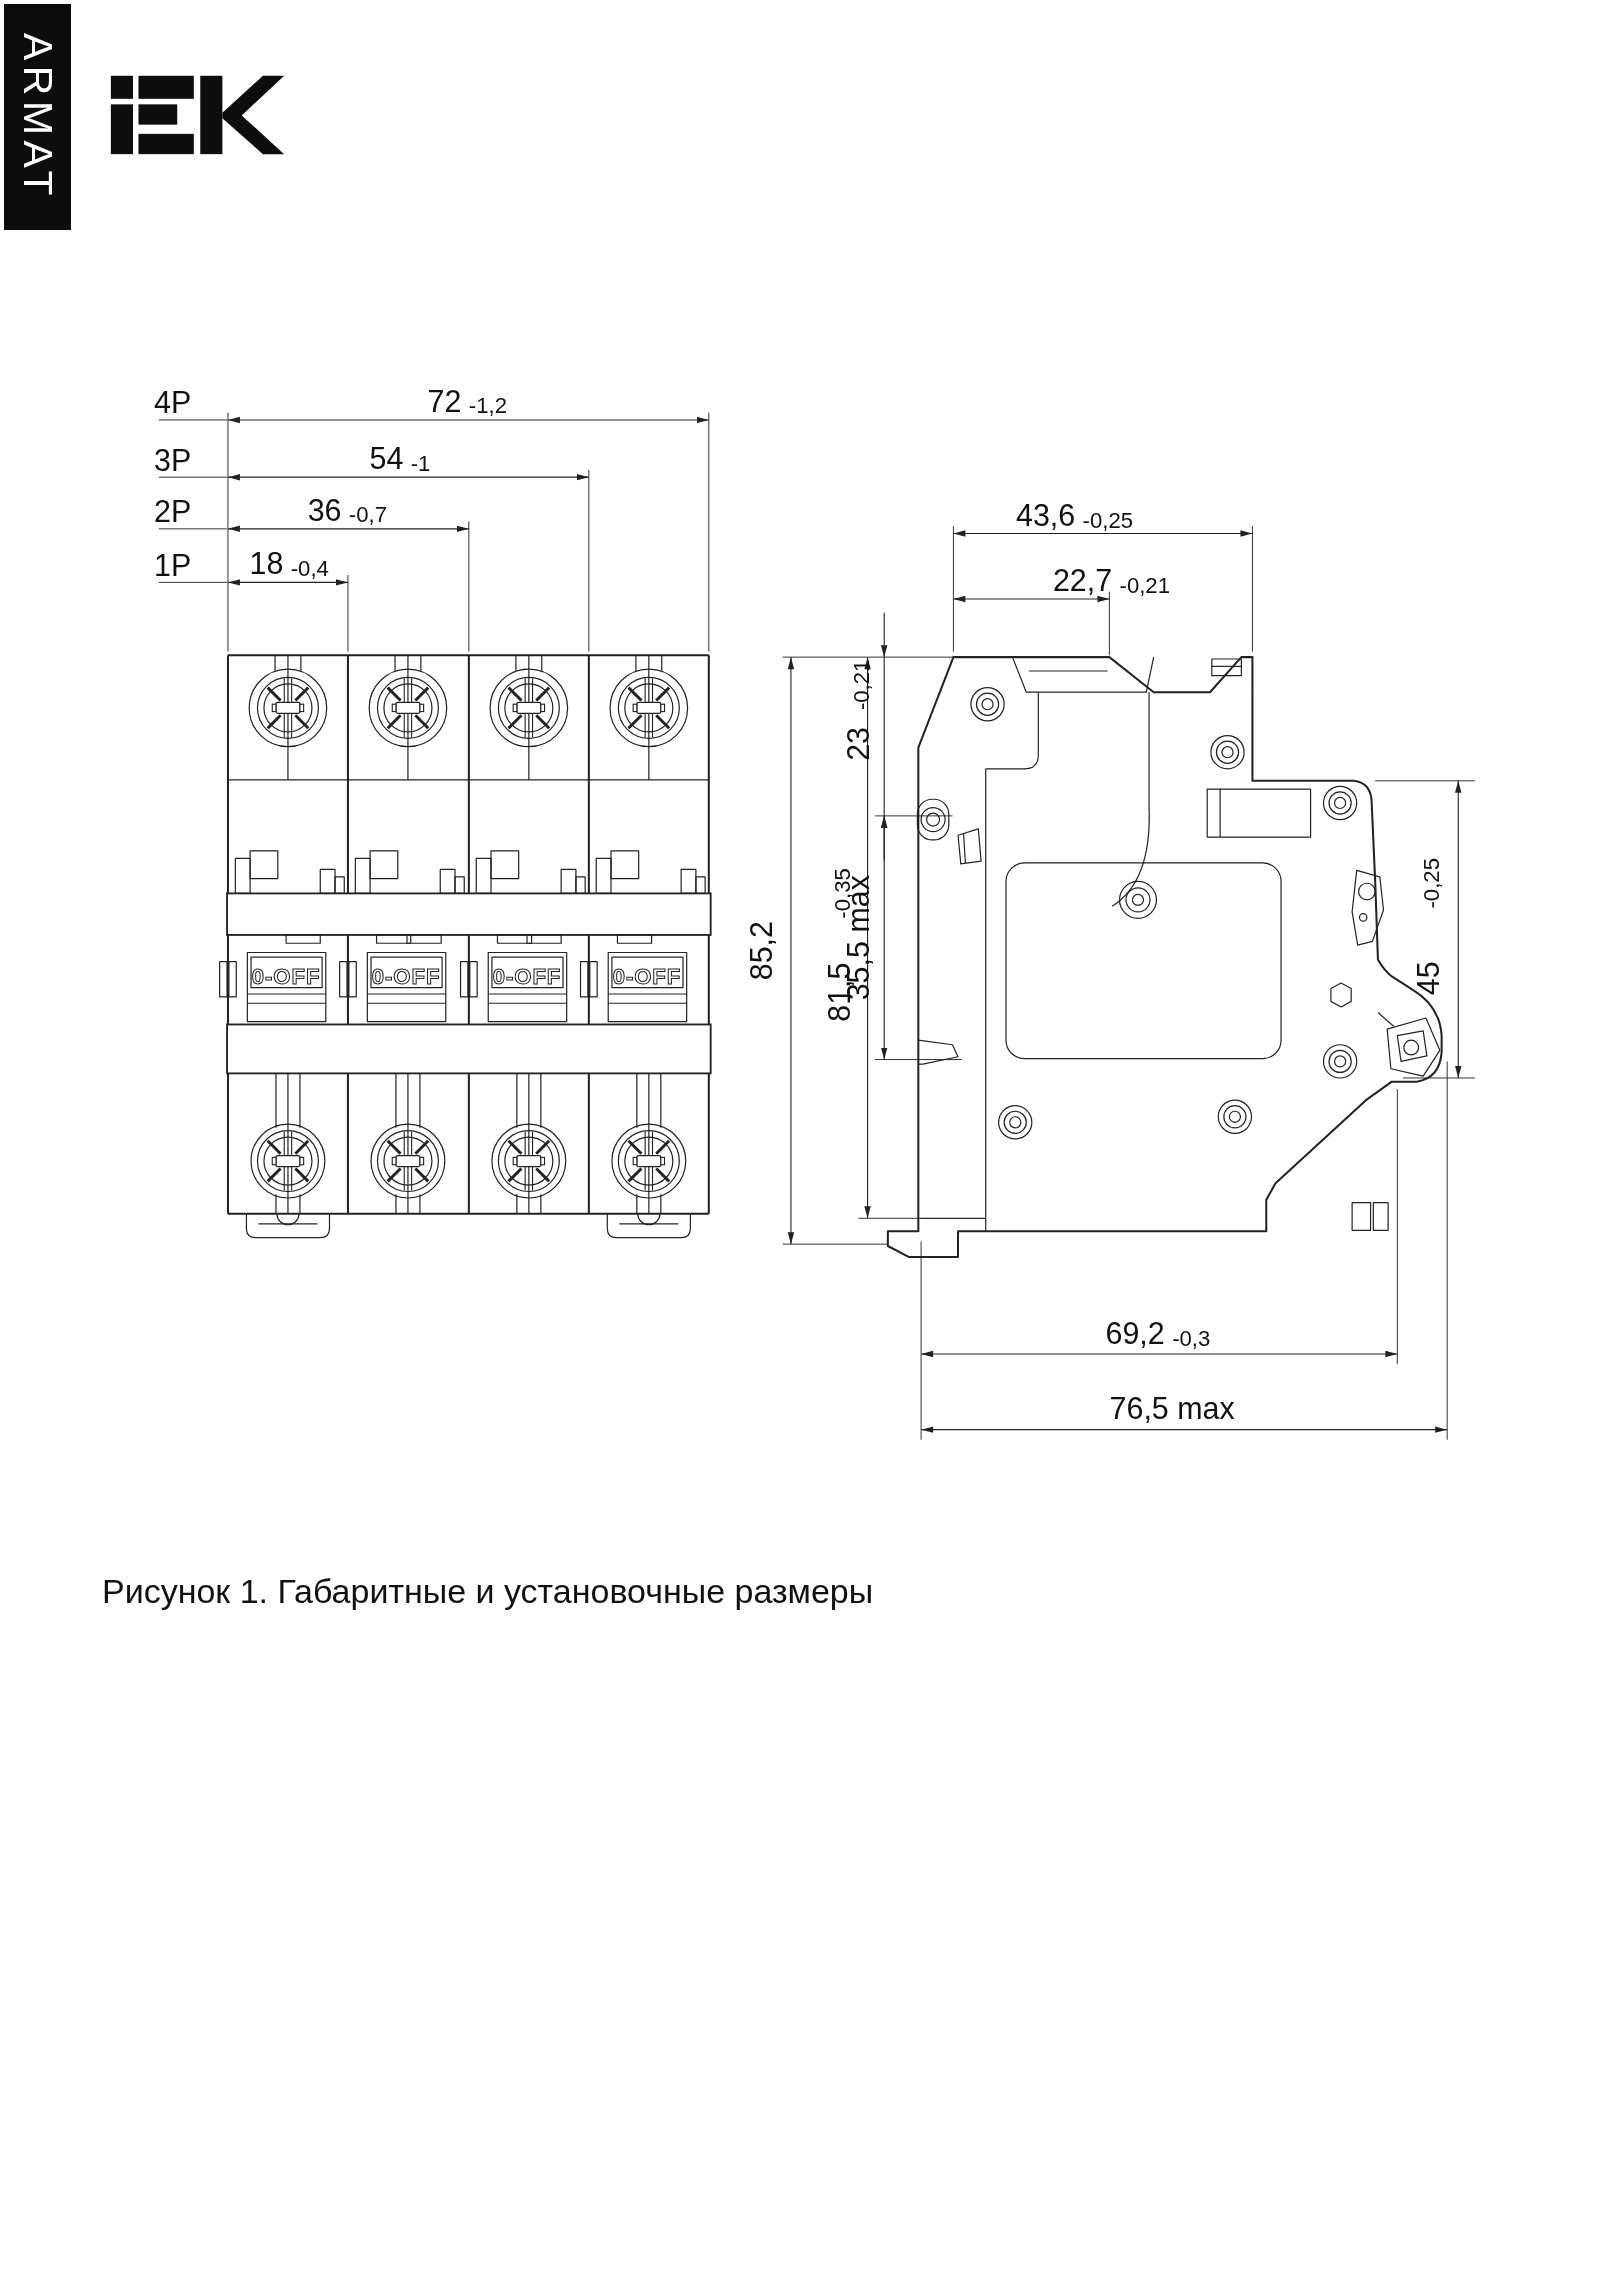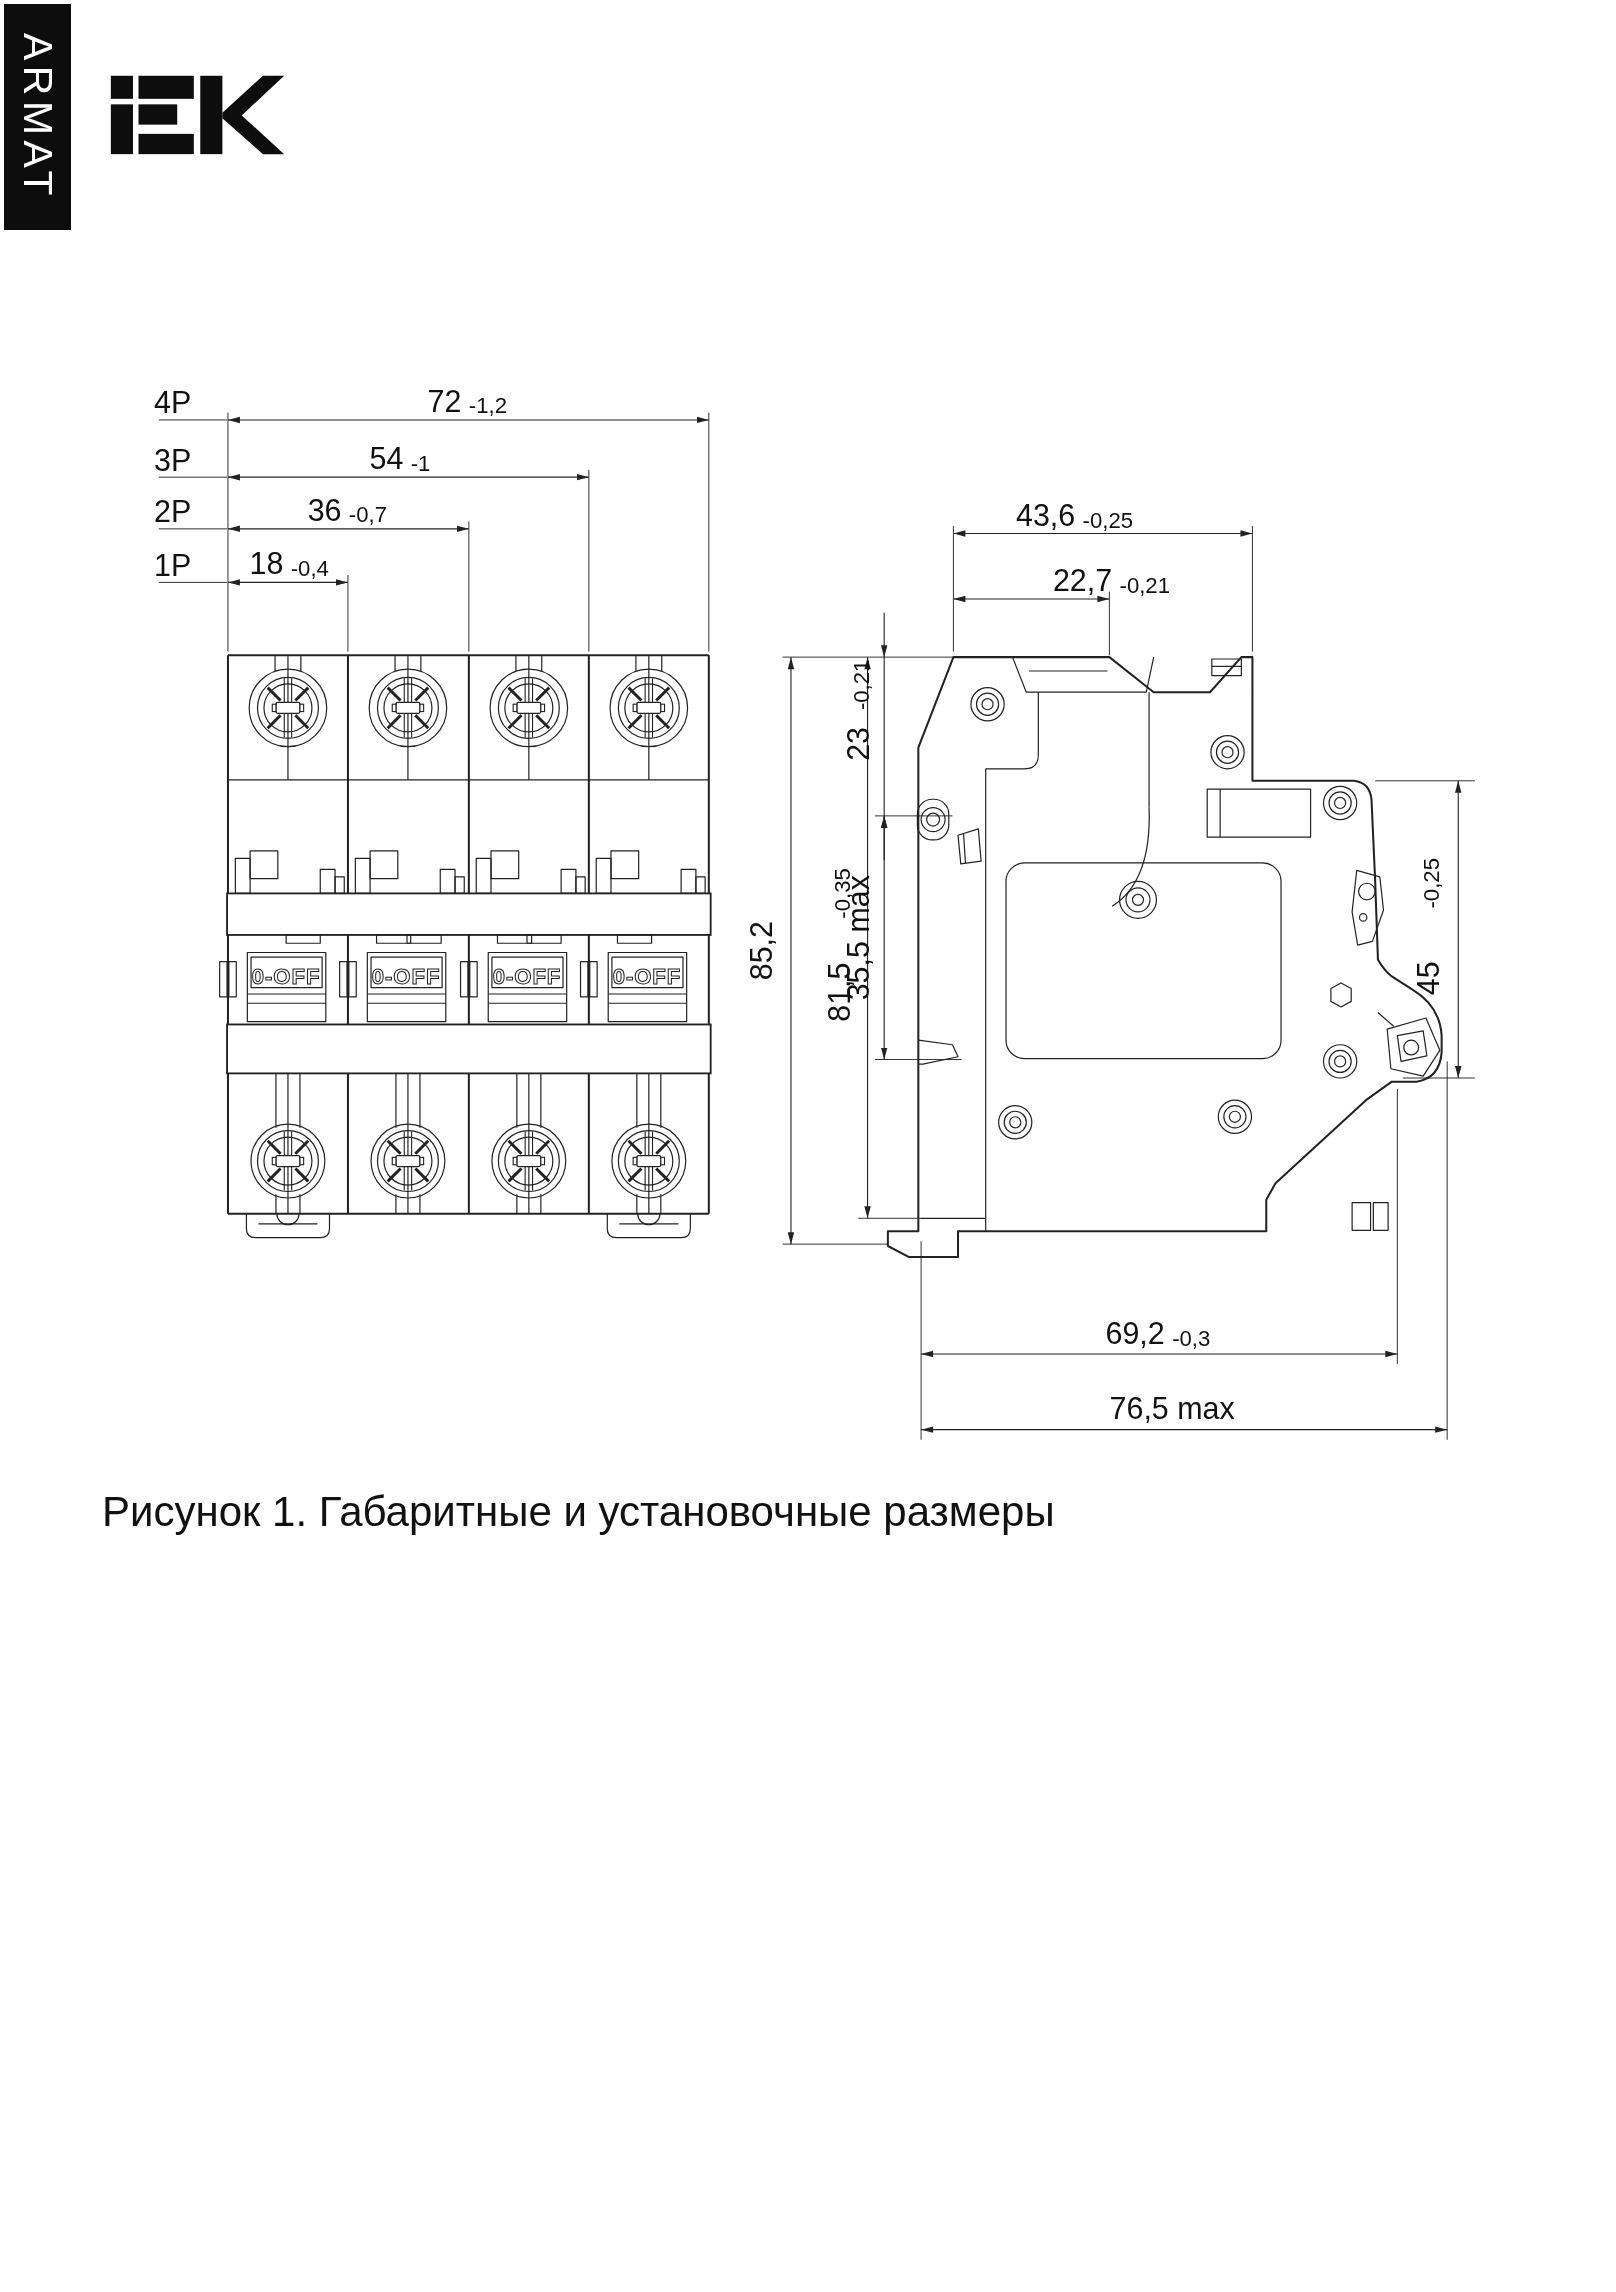--- a/index.html
+++ b/index.html
@@ -2,21 +2,21 @@
 <html style="font-size:14.8px"><head>
 <meta charset="utf-8">
 <style>
   html,body{margin:0;padding:0;background:#e8e8e8;}
   .page{position:relative;width:1617px;height:2293px;background:#ffffff;overflow:hidden;
         font-family:"Liberation Sans",sans-serif;}
   .brandbar{position:absolute;left:3.7px;top:3.7px;width:67px;height:226px;background:#0d0d0d;}
   .armat{position:absolute;left:50%;top:50%;transform:translate(-50%,-50%) rotate(90deg);
          color:#ffffff;font-size:41px;letter-spacing:5.5px;font-weight:400;white-space:nowrap;}
   .logo{position:absolute;left:109px;top:72px;}
-  .caption{position:absolute;left:102px;top:1488px;font-size:42px;color:#111;white-space:nowrap;}
+  .caption{position:absolute;left:102px;top:1572px;font-size:34px;color:#111;white-space:nowrap;}
   svg text{fill:#111;font-family:"Liberation Sans",sans-serif;}
   .drawing{position:absolute;left:0;top:0;}
   .ol{fill:none;stroke:#222;stroke-width:2.2;stroke-linejoin:round;}
   .dt{fill:none;stroke:#222;stroke-width:1.3;stroke-linejoin:round;}
   .wb{fill:#fff;stroke:#222;stroke-width:2;}
   .dim{stroke:#222;stroke-width:1.2;fill:none;}
   .ext{stroke:#222;stroke-width:1;fill:none;}
   .v{font-size:33px;}
   .t{font-size:24px;}
   .toglbl{font-size:24px;font-weight:bold;fill:none;stroke:#222;stroke-width:1.1;letter-spacing:1px;}

